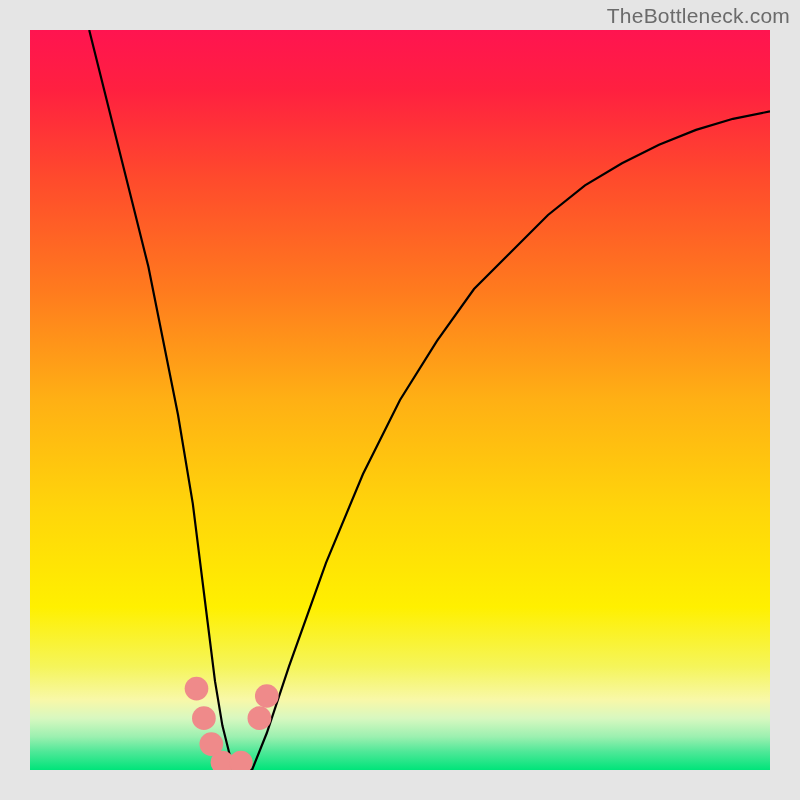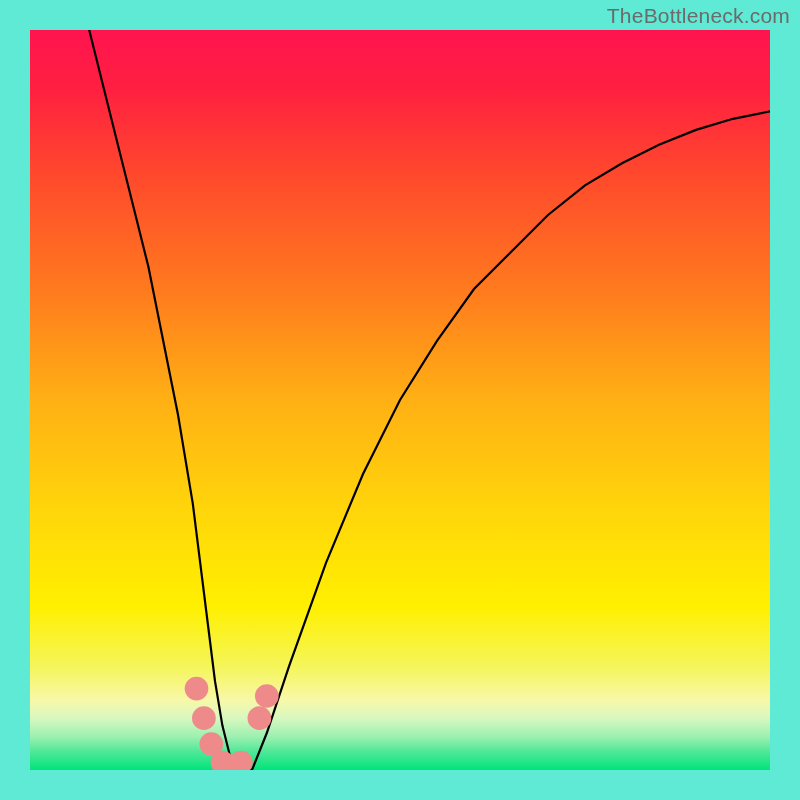--- a/index.html
+++ b/index.html
@@ -10,21 +10,21 @@
     overflow: hidden;
     background: #000;
     font-family: Arial, Helvetica, sans-serif;
   }
   .frame {
     position: absolute;
     left: 0;
     top: 0;
     width: 800px;
     height: 800px;
-    background: #5eead4;
+    background: #e5e5e5;
   }
   .plot-area {
     position: absolute;
     left: 30px;
     top: 30px;
     width: 740px;
     height: 740px;
     overflow: hidden;
   }
   .gradient {

